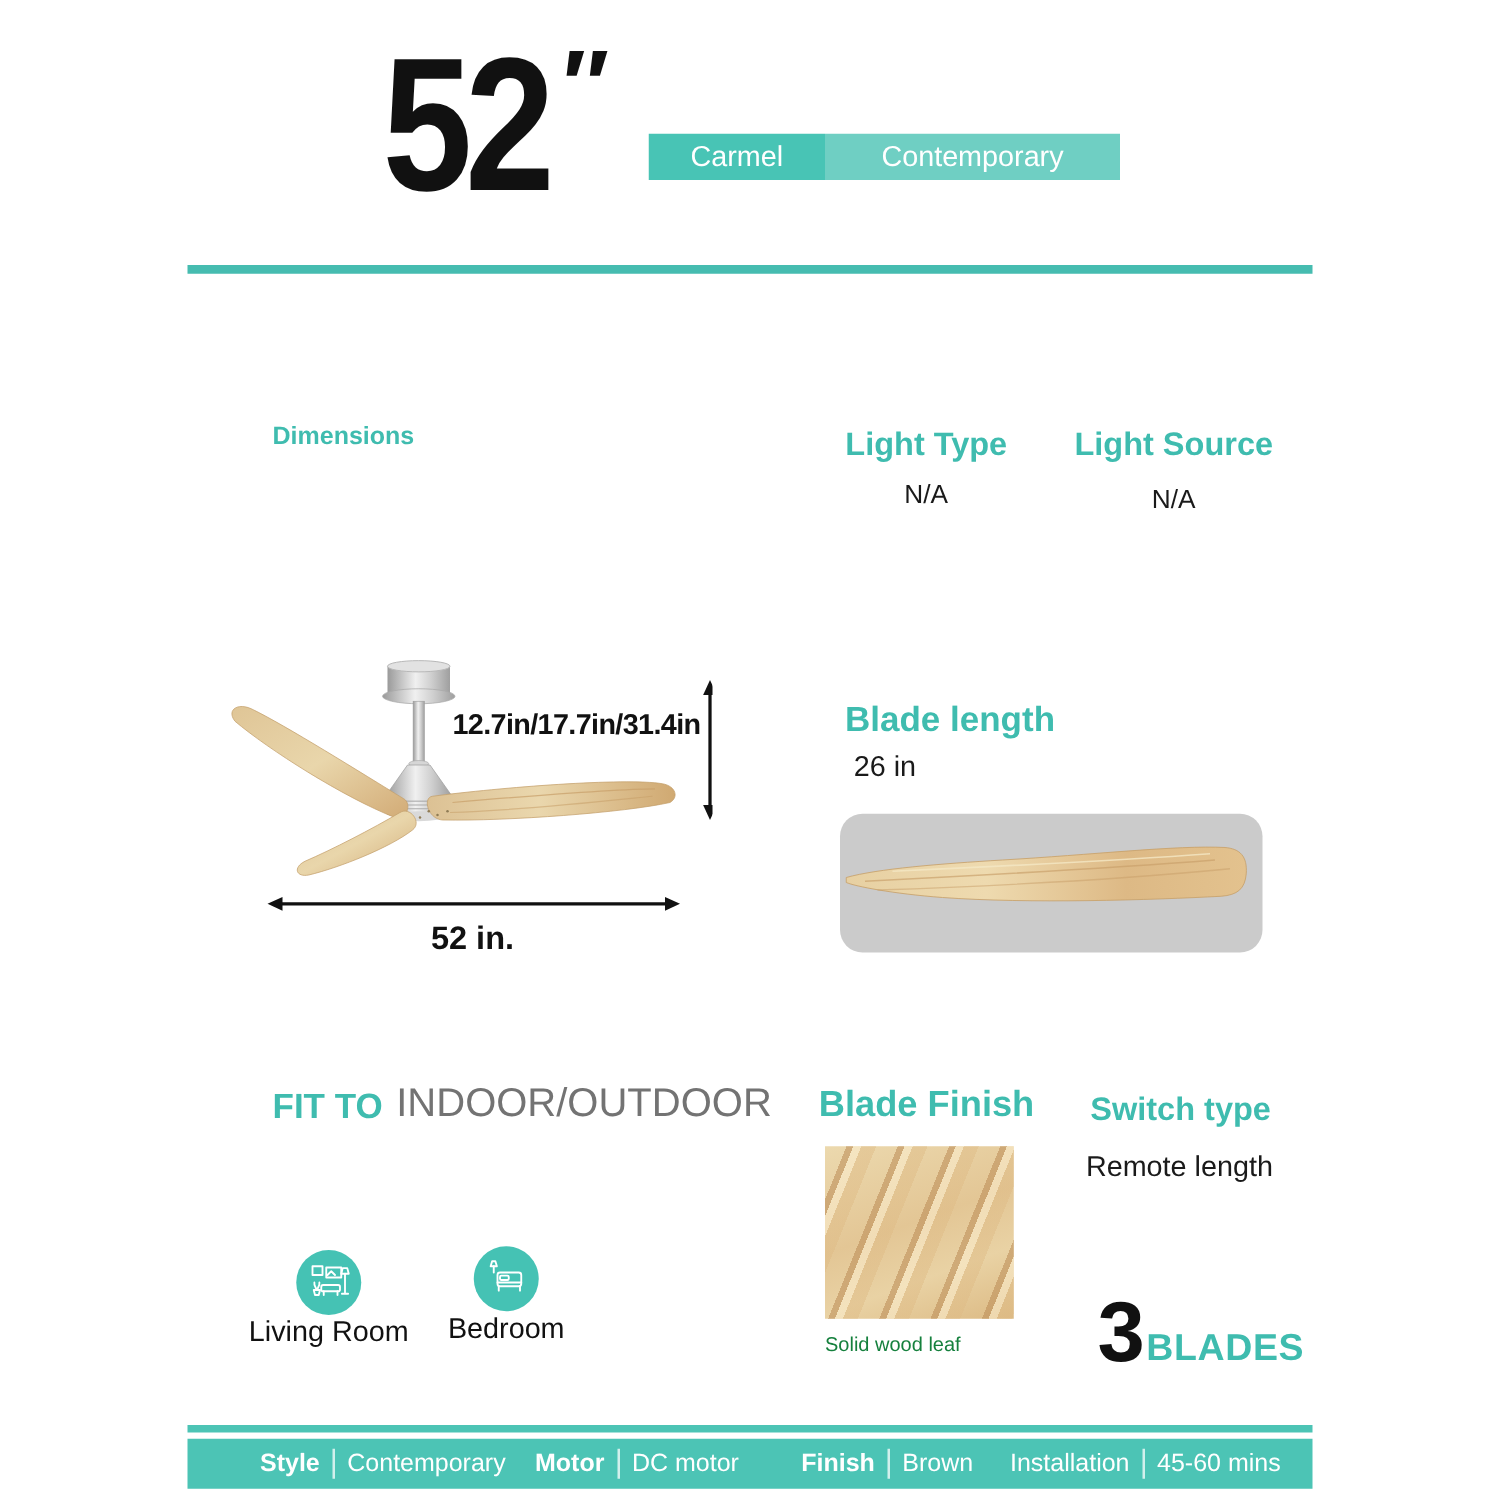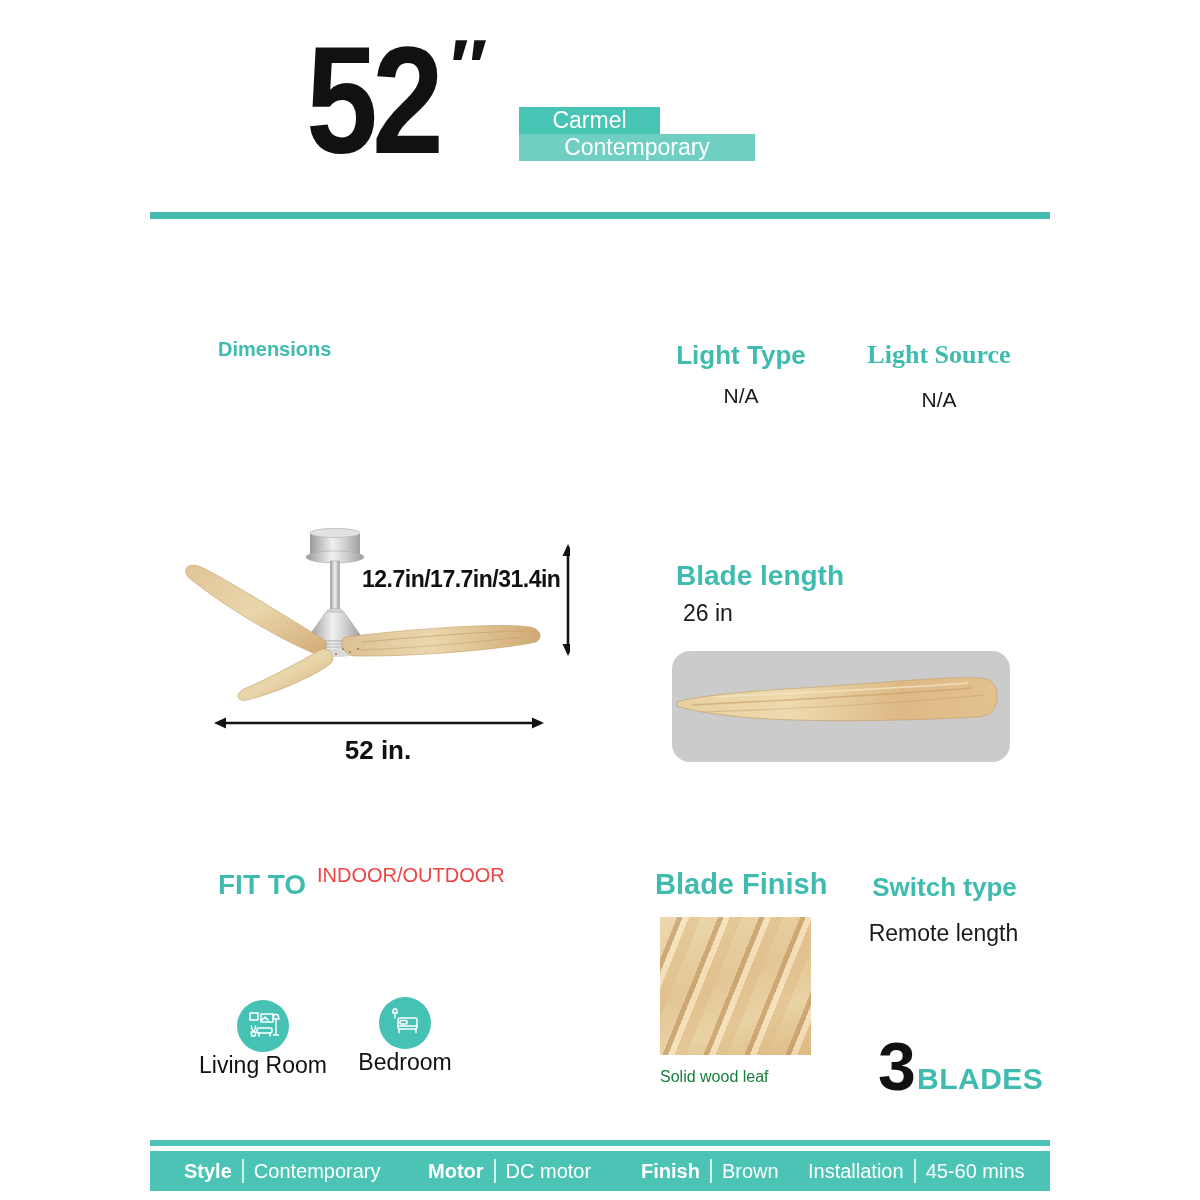--- a/index.html
+++ b/index.html
@@ -11,46 +11,46 @@
   .teal{color:#3fbcaf;}
   .bold{font-weight:bold;}
   .center{text-align:center;}
 
   
   .size-num{
     left:306px;top:24px;font-size:152px;font-weight:bold;letter-spacing:-7px;
     line-height:1;transform:scaleX(0.85);transform-origin:left top;color:#111;
   }
   .inch-mark{left:450px;top:28px;font-size:78px;font-weight:bold;color:#111;line-height:1;}
-  .badge{left:519px;top:107px;width:440px;height:37px;display:flex;flex-direction:column;}
+  .badge{left:519px;top:107px;width:440px;height:37px;display:flex;}
   .badge-seg{display:flex;align-items:center;justify-content:center;color:#ffffff;font-size:23px;}
   .badge-name{width:141px;background:#48c4b5;}
   .badge-style{width:236px;background:#6fcfc3;}
   .top-rule{left:150px;top:212px;width:900px;height:7px;background:#46bcb0;}
 
   
   .h-dimensions{left:218px;top:338px;font-size:20px;}
   .h-light-type{left:676px;top:340px;width:130px;font-size:26px;}
   .v-light-type{left:676px;top:384px;width:130px;font-size:21px;}
-  .h-light-source{left:856px;top:340px;width:166px;font-size:26px;font-family:Liberation Serif, serif;}
+  .h-light-source{left:856px;top:340px;width:166px;font-size:26px;}
   .v-light-source{left:856px;top:388px;width:166px;font-size:21px;}
 
   
   .fan-svg{left:170px;top:520px;}
   .dim-height{left:362px;top:566px;font-size:23px;font-weight:bold;letter-spacing:-0.5px;color:#111;}
   .dim-width{left:318px;top:735px;width:120px;font-size:26px;font-weight:bold;color:#111;}
 
   
   .h-blade-length{left:676px;top:560px;font-size:28px;}
   .v-blade-length{left:683px;top:600px;font-size:23px;}
   .blade-panel{left:672px;top:651px;width:338px;height:111px;background:#cbcbcb;border-radius:18px;overflow:hidden;}
 
   
   .fit-label{left:218px;top:869px;font-size:28px;}
-  .fit-value{left:317px;top:864px;font-size:20px;font-weight:400;color:#ef4444;}
+  .fit-value{left:317px;top:864px;font-size:32px;font-weight:400;color:#737373;}
   .room{width:140px;}
   .room-circle{width:52px;height:52px;border-radius:50%;background:#45c2b4;display:flex;align-items:center;justify-content:center;margin:0 auto;}
   .room-label{font-size:23px;text-align:center;color:#111;}
   .room-0{left:193px;top:1000px;}
   .room-1{left:335px;top:997px;}
   .room-2{left:473px;top:996px;}
 
   
   .h-blade-finish{left:655px;top:868px;font-size:29px;}
   .wood-swatch{
@@ -69,21 +69,21 @@
   .blade-count-num{left:878px;top:1032px;font-size:68px;font-weight:bold;color:#111;line-height:1;}
   .blade-count-label{left:917px;top:1062px;font-size:30px;font-weight:bold;letter-spacing:0.5px;}
 
   
   .footer-stripe{left:150px;top:1140px;width:900px;height:6px;background:#4cc4b5;}
   .footer-bar{left:150px;top:1151px;width:900px;height:40px;background:#4cc4b5;}
   .spec-group{position:absolute;top:0;height:40px;display:flex;align-items:center;gap:10px;color:#ffffff;font-size:20px;white-space:nowrap;}
   .spec-label{font-weight:bold;}
   .spec-label.normal{font-weight:400;}
   .spec-div{width:2px;height:24px;background:rgba(255,255,255,0.75);}
-  .g0{left:34px;} .g1{left:278px;} .g2{left:491px;} .g3{left:658px;}
+  .g0{left:58px;} .g1{left:278px;} .g2{left:491px;} .g3{left:658px;}
 
   .icon-svg{display:block;}
 </style>
 </head>
 <body>
 
 <div class="page">
 
   <div class="abs size-num">52</div>
   <div class="abs inch-mark">″</div>

